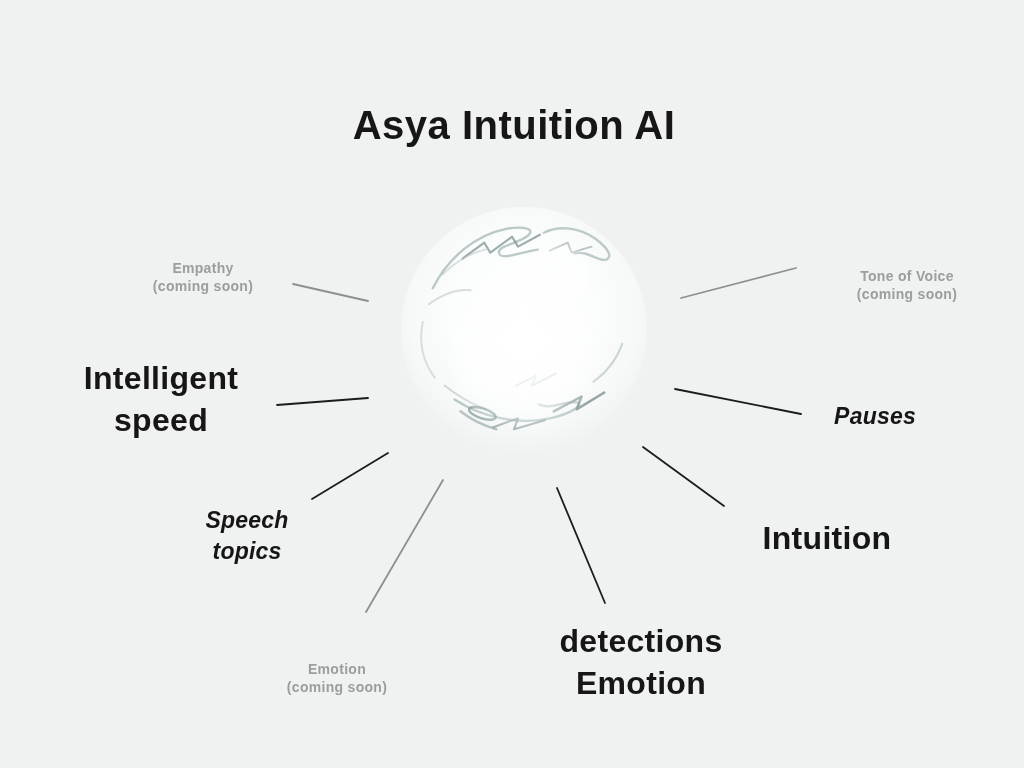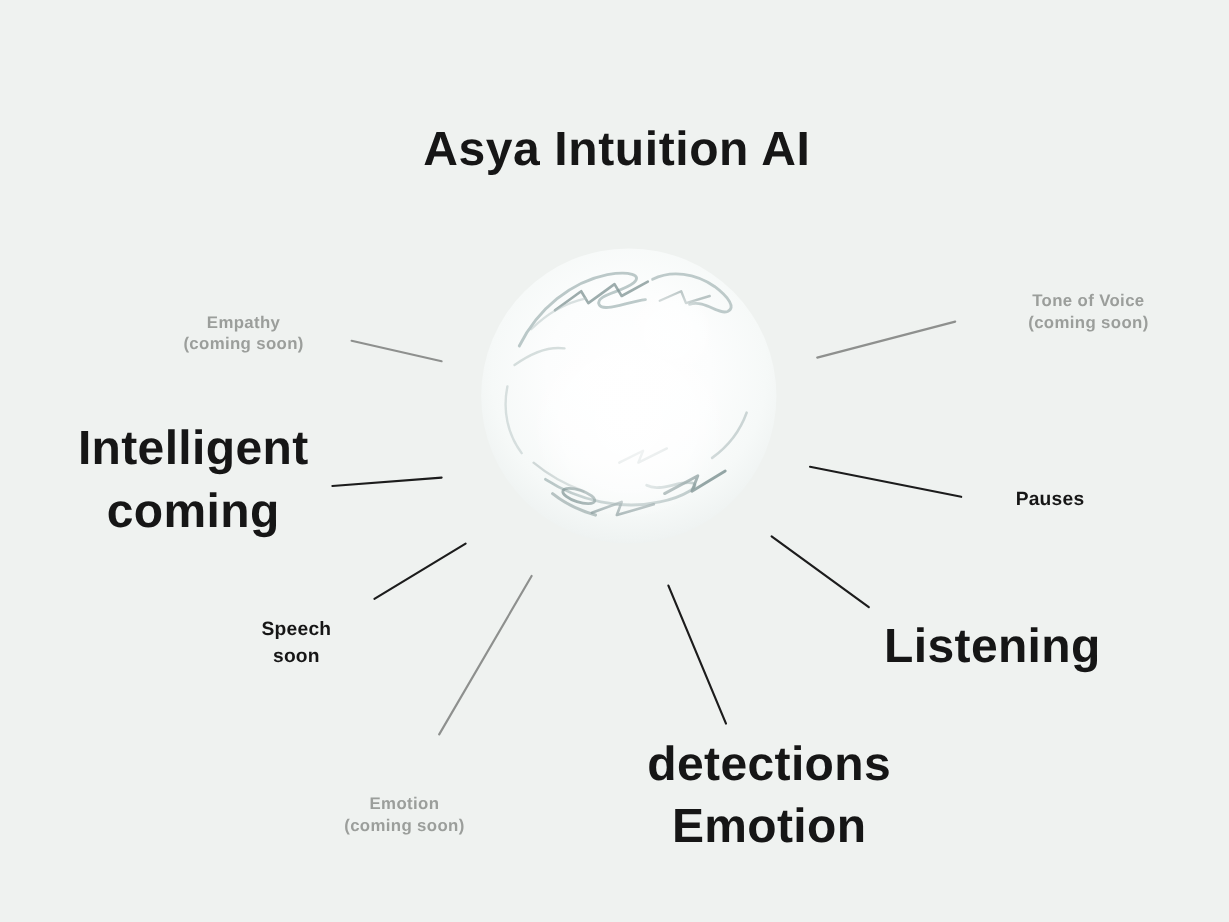--- a/index.html
+++ b/index.html
@@ -37,28 +37,29 @@
     left:399px;top:205px;
     width:250px;height:250px;
   }
   .feature{
     position:absolute;
     transform:translate(-50%,-50%);
     text-align:center;
     white-space:nowrap;
   }
   .feature.hero{
-    font-size:40px;font-weight:700;
+    font-size:32px;font-weight:700;
     color:var(--ink);line-height:1.3;
     letter-spacing:.3px;
   }
   .feature.strong{
-    font-size:16px;font-weight:700;
+    font-size:23px;font-weight:700;
     color:var(--ink);line-height:1.35;
     letter-spacing:.2px;
+    font-style:italic;
   }
   .feature.muted{
     font-size:14px;font-weight:700;
     color:var(--muted);line-height:1.27;
     letter-spacing:.3px;
   }
 </style>
 </head>
 <body>
 
@@ -118,37 +119,37 @@
 
     <circle cx="126" cy="148" r="82" fill="url(#glow)"></circle>
     <circle cx="160" cy="74" r="38" fill="url(#glow)" opacity="0.8"></circle>
   </svg>
 
   <div class="features">
       <div class="feature muted" style="left: 203px; top: 278px;">
         <div>Empathy</div>
         <div>(coming soon)</div>
       </div>
-      <div class="feature muted" style="left: 907px; top: 260px;">
+      <div class="feature muted" style="left: 907px; top: 286px;">
         <div>Tone of Voice</div>
         <div>(coming soon)</div>
       </div>
       <div class="feature hero" style="left: 161px; top: 400px;">
         <div>Intelligent</div>
-        <div>coming</div>
+        <div>speed</div>
       </div>
       <div class="feature strong" style="left: 875px; top: 417px;">
         <div>Pauses</div>
       </div>
       <div class="feature strong" style="left: 247px; top: 536px;">
         <div>Speech</div>
-        <div>soon</div>
+        <div>topics</div>
       </div>
       <div class="feature hero" style="left: 827px; top: 539px;">
-        <div>Listening</div>
+        <div>Intuition</div>
       </div>
       <div class="feature muted" style="left: 337px; top: 679px;">
         <div>Emotion</div>
         <div>(coming soon)</div>
       </div>
       <div class="feature hero" style="left: 641px; top: 663px;">
         <div>detections</div>
         <div>Emotion</div>
       </div>
     </div>

